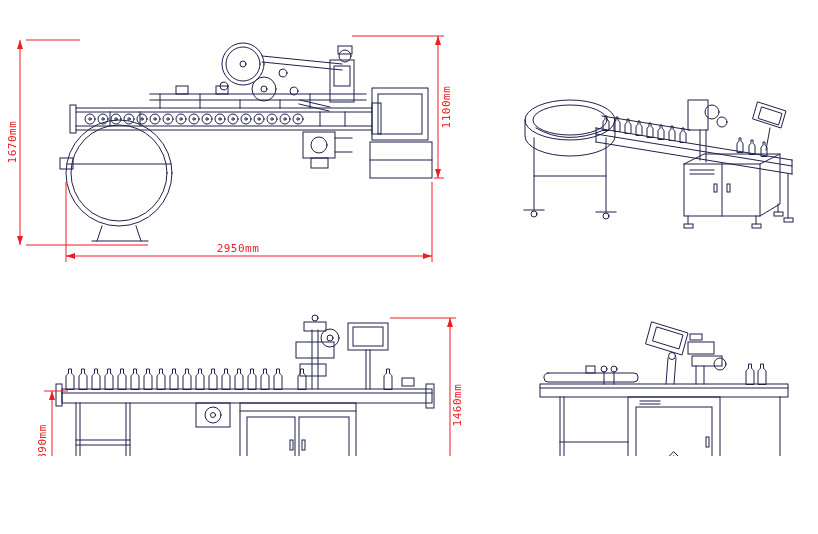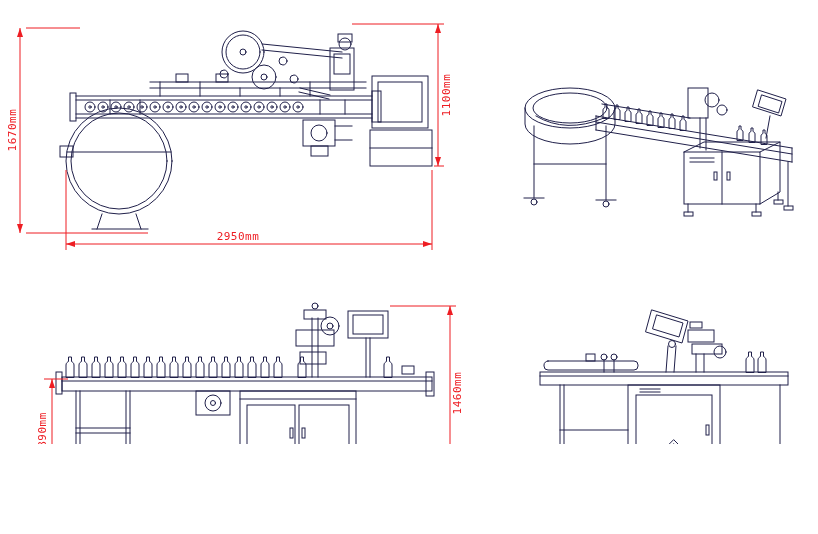--- a/index.html
+++ b/index.html
@@ -2,21 +2,21 @@
 <html style="--background: #ffffff; --line: #20204a; --dimension: #ee1d23;"><head>
 <meta charset="utf-8">
 <style>
   :root{
     --background:#ffffff;
     --line:#20204a;
     --dimension:#ee1d23;
   }
   html,body{margin:0;padding:0;}
   body{background:var(--background);font-family:"DejaVu Sans",sans-serif;}
-  .canvas{position:relative;width:818px;height:444px;background:var(--background);overflow:hidden;}
+  .canvas{position:relative;width:818px;height:444px;background:var(--background);overflow:hidden;margin-top:12px;}
   .ln{stroke:var(--line);fill:none;stroke-width:1;stroke-linecap:square;}
   .dim{stroke:var(--dimension);fill:none;stroke-width:1;}
   .dimfill{fill:var(--dimension);stroke:none;}
   .dimtext{fill:var(--dimension);font-family:"DejaVu Sans Mono",monospace;font-size:11px;letter-spacing:0.5px;}
 </style>
 </head>
 <body>
 
 <div class="canvas">
 <svg width="818" height="534" viewBox="0 0 818 534">

